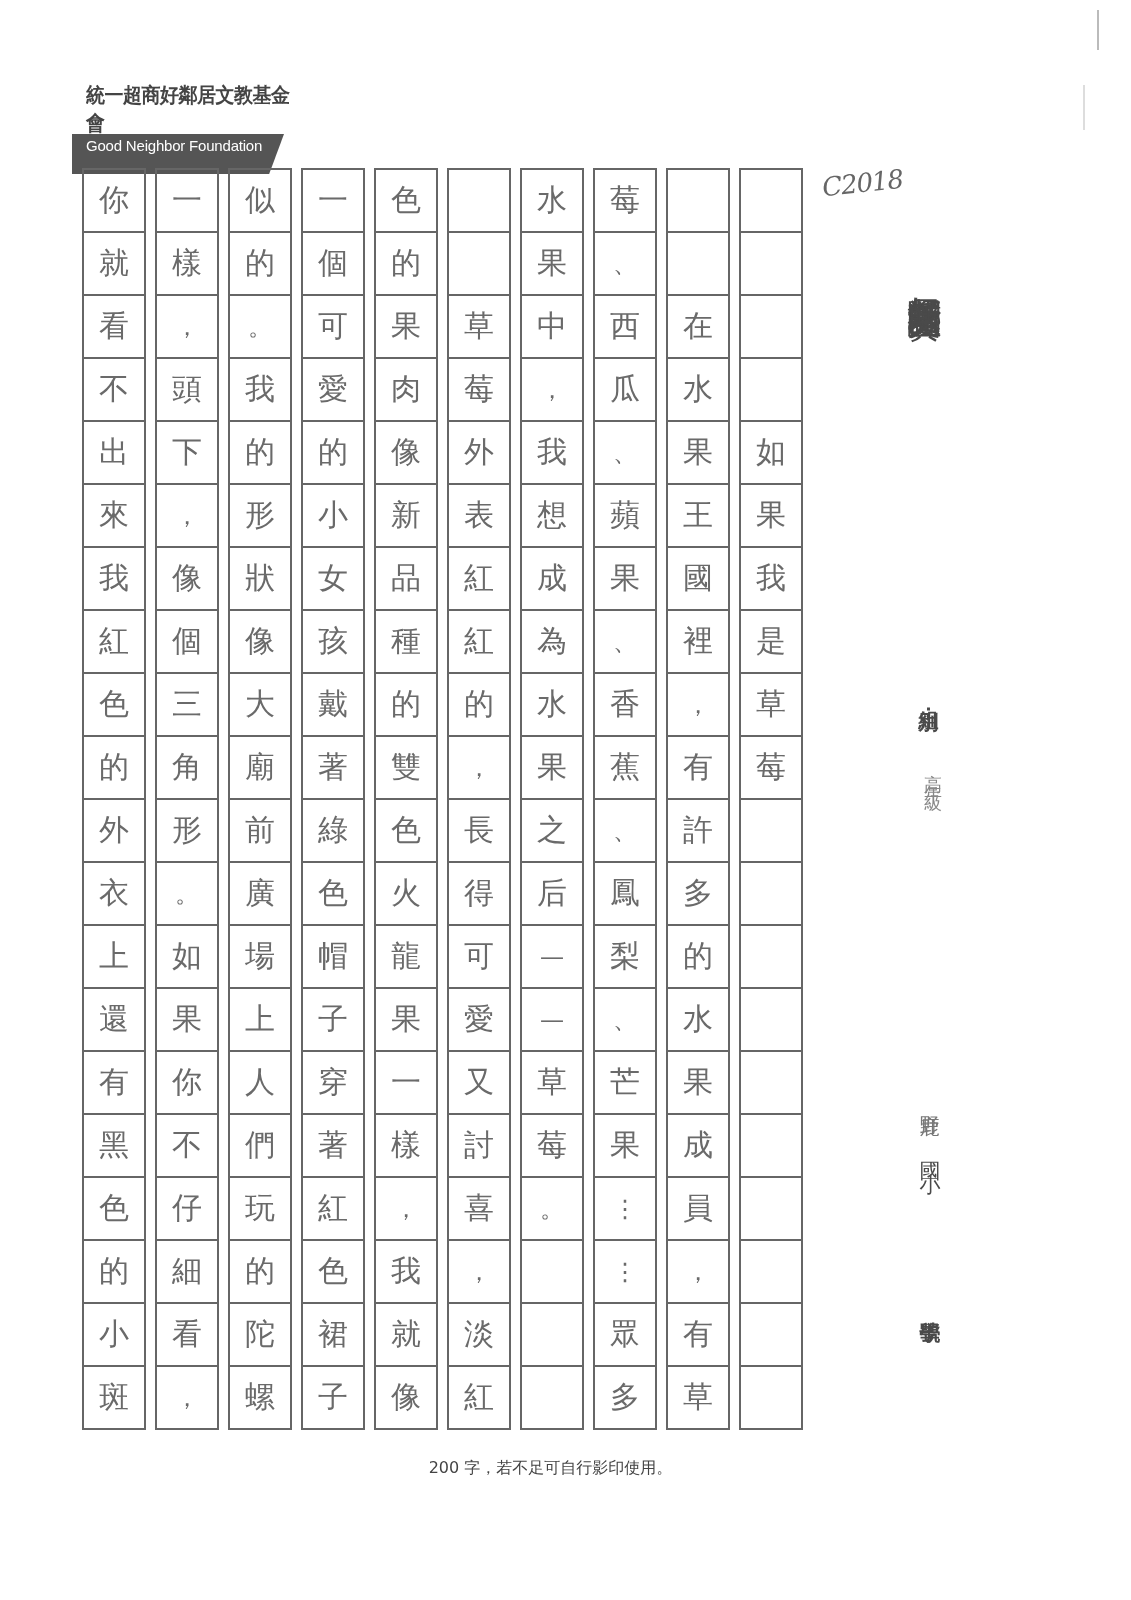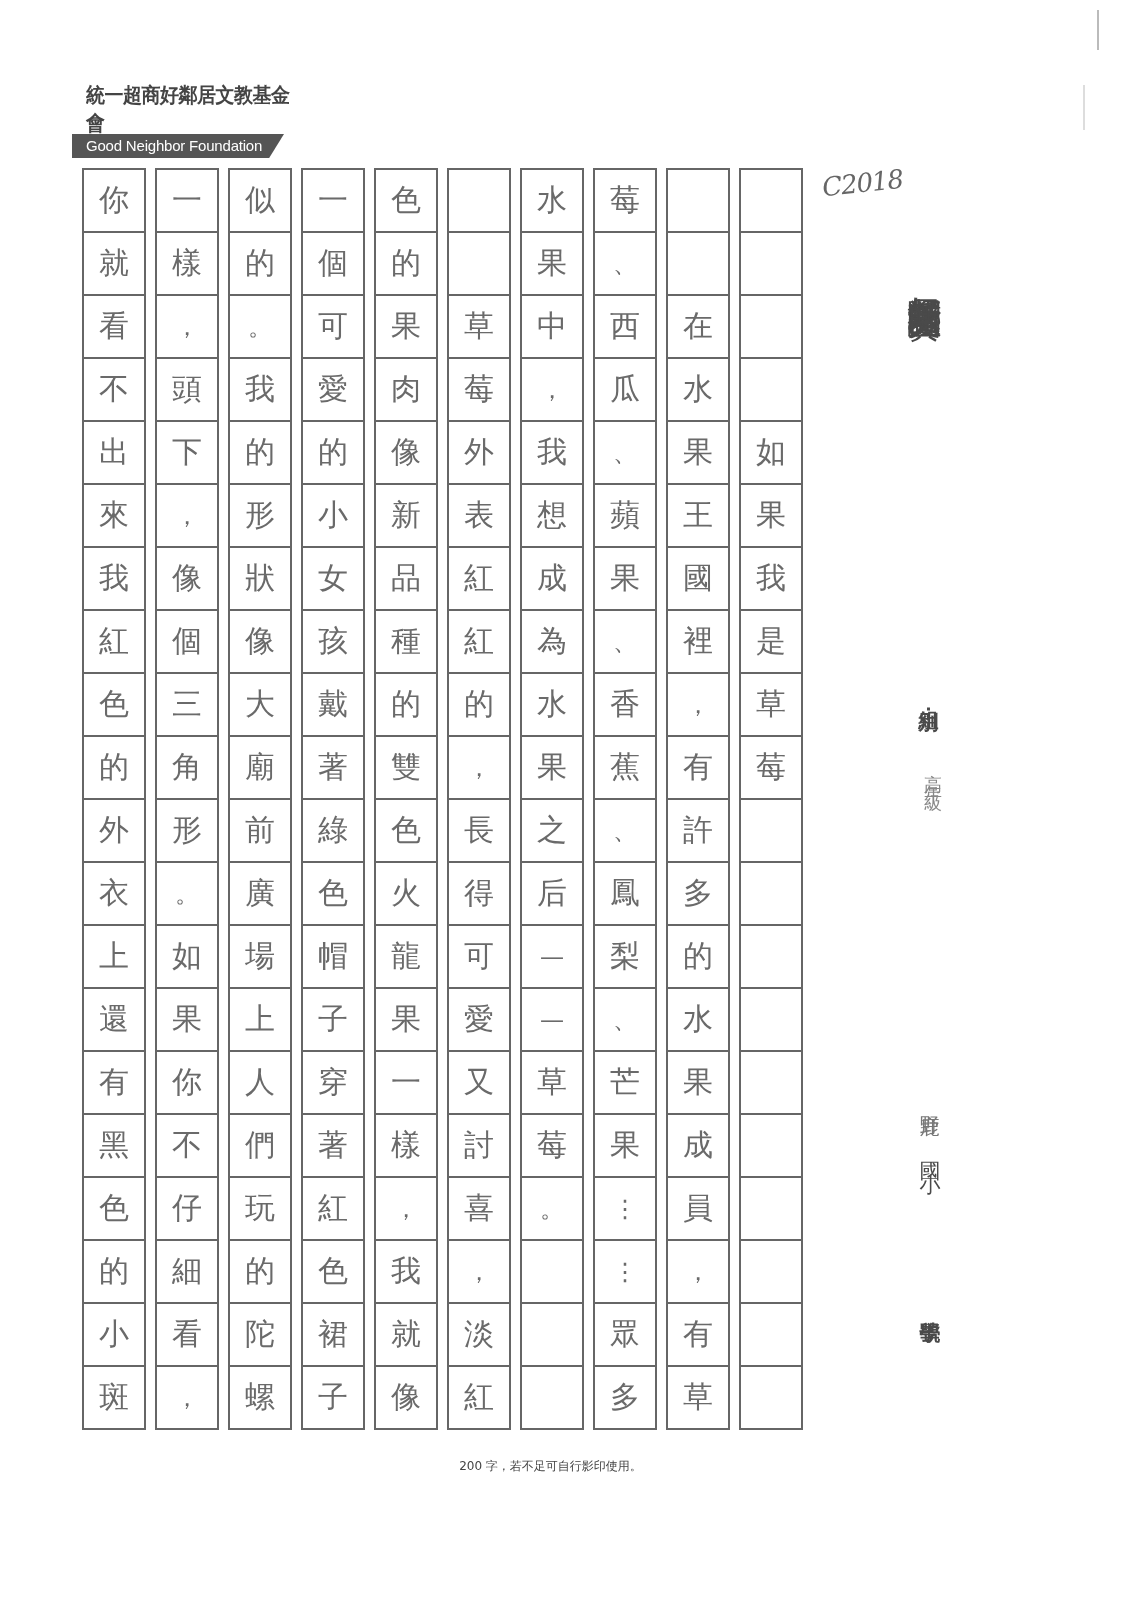--- a/index.html
+++ b/index.html
@@ -28,21 +28,21 @@
       color: #444;
       letter-spacing: -0.5px;
       line-height: 26px;
       padding-left: 14px;
       transform: scaleY(1.08);
       transform-origin: left top;
     }
     .logo-en {
       margin-top: 2px;
       width: 212px;
-      height: 24px;
+      height: 40px;
       background: #555;
       color: #fff;
       font-family: "Liberation Sans", sans-serif;
       font-size: 15px;
       line-height: 24px;
       padding-left: 14px;
       box-sizing: border-box;
       clip-path: polygon(0 0, 100% 0, 93% 100%, 0 100%);
       letter-spacing: -0.2px;
     }
@@ -137,21 +137,21 @@
       font-weight: bold;
       color: #4a4a4a;
     }
     .footer-note {
       position: absolute;
       left: 0;
       width: 1131px;
       top: 1458px;
       text-align: center;
       font-family: "DejaVu Sans", sans-serif;
-      font-size: 12px;
+      font-size: 16px;
       color: #444;
       padding-right: 30px;
       box-sizing: border-box;
     }
     .edge-mark {
       position: absolute;
       width: 2px;
       background: #bbb;
     }
   </style>

